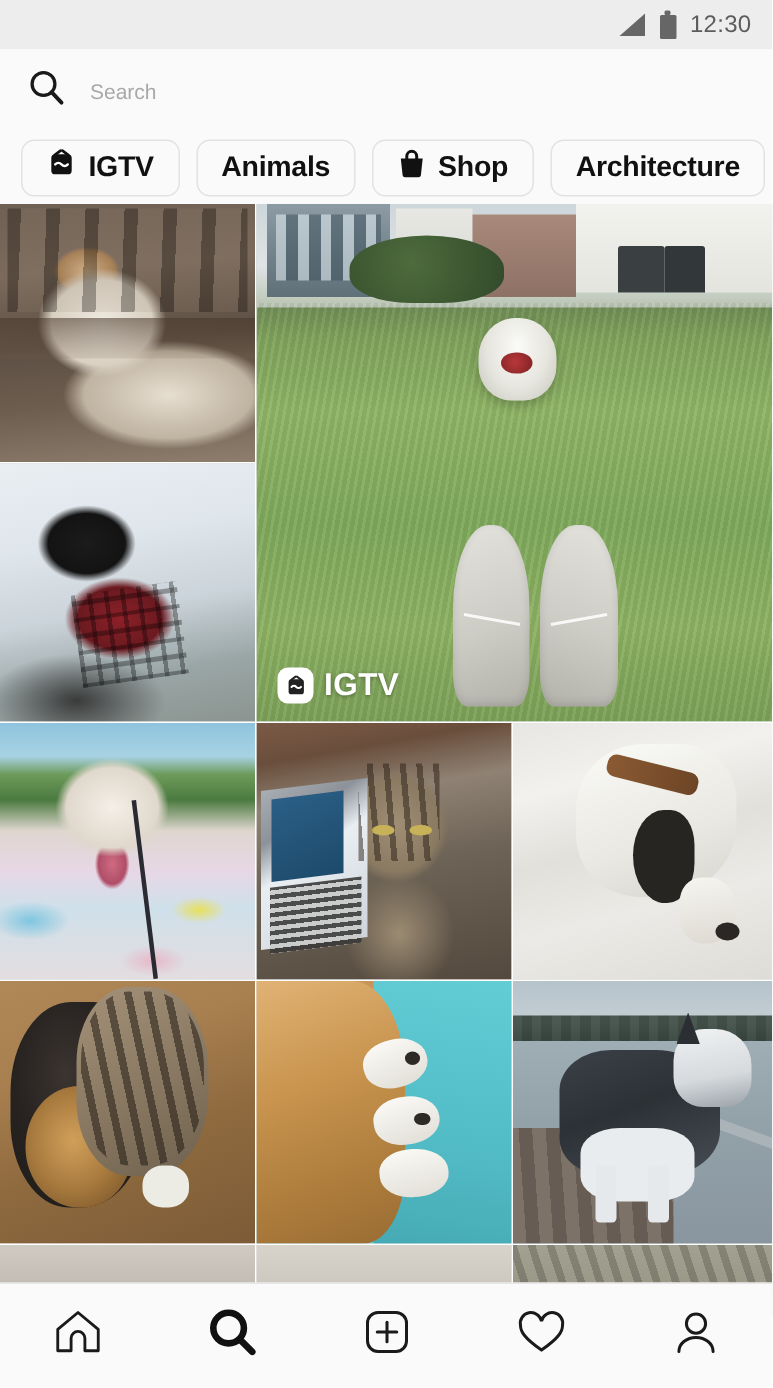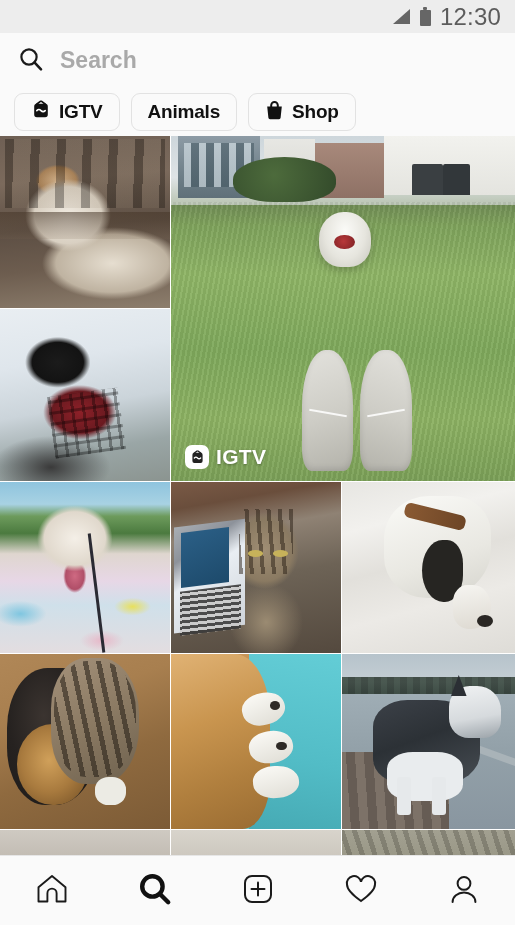--- a/index.html
+++ b/index.html
@@ -10,27 +10,27 @@
 
   
   .statusbar { height:33px; background:#ededed; display:flex; align-items:center;
     justify-content:flex-end; padding:0 14px; gap:9px; }
   .sb-signal { width:20px; height:17px; }
   .sb-batt { width:11px; height:19px; position:relative; }
   .sb-batt i { position:absolute; left:0; top:3px; width:11px; height:16px;
     background:#666; border-radius:1px; display:block; }
   .sb-batt b { position:absolute; left:3.5px; top:0px; width:4px; height:3px;
     background:#666; border-radius:1px; display:block; }
-  .sb-time { font-size:24px; color:#5c5c5c; letter-spacing:.2px; font-weight:400; }
+  .sb-time { font-size:16px; color:#5c5c5c; letter-spacing:.2px; font-weight:400; }
 
   
   .searchbar { height:55px; background:#fafafa; display:flex; align-items:center;
     padding:0 0 0 18px; gap:16px; }
   .searchbar svg { flex:none; }
-  .search-ph { font-size:23px; color:#a9a9a9; font-weight:700; }
+  .search-ph { font-size:14px; color:#a9a9a9; font-weight:400; }
 
   
   .chips { height:48px; background:#fafafa; display:flex; align-items:center;
     gap:11px; padding:0 0 0 14px; overflow:hidden; white-space:nowrap; }
   .chip { flex:none; height:38px; border:1.4px solid #e2e2e2; border-radius:9px;
     background:#fafafa; display:flex; align-items:center; gap:8px; padding:0 16px;
     font-size:19px; font-weight:700; color:#111; letter-spacing:-.2px; }
   .chip svg { flex:none; }
 
   
@@ -278,20 +278,23 @@
     <div class="chip">
       <span>
         <svg width="19" height="20" viewBox="0 0 19 20">
           <path d="M2.2 6.6 h14.6 l-1.2 11.2 a1.6 1.6 0 0 1 -1.6 1.4 h-9 a1.6 1.6 0 0 1 -1.6 -1.4 z" fill="#111"></path>
           <path d="M6.2 7.4 V5.2 a3.3 3.3 0 0 1 6.6 0 V7.4" fill="none" stroke="#111" stroke-width="2"></path>
         </svg>
       </span>
       <span>Shop</span>
     </div>
 
+    <div class="chip">
+      <span>Architecture</span>
+    </div>
 
   </div>
 
   <div class="grid">
 
     <div class="cell" style="left:0;top:0;width:170px;height:172px;">
       <div class="ph p-rabbit">
           <span class="w1"></span>
           <span class="w2"></span>
         </div>

